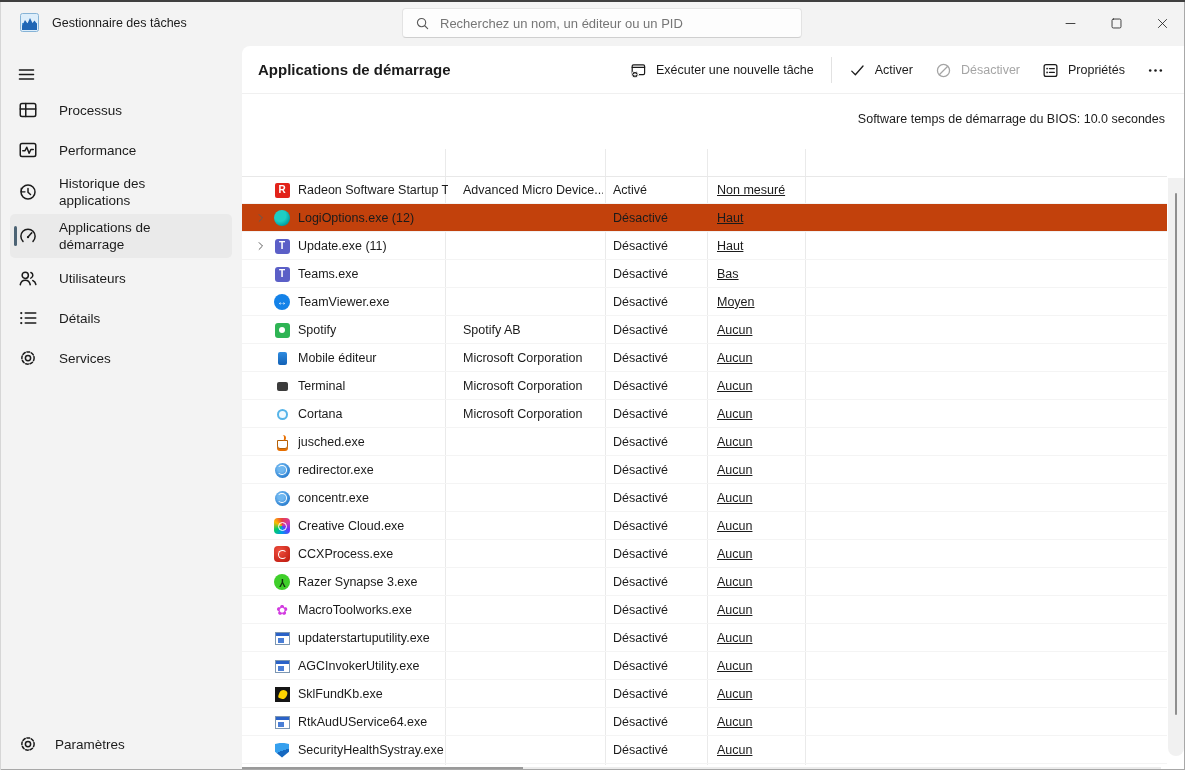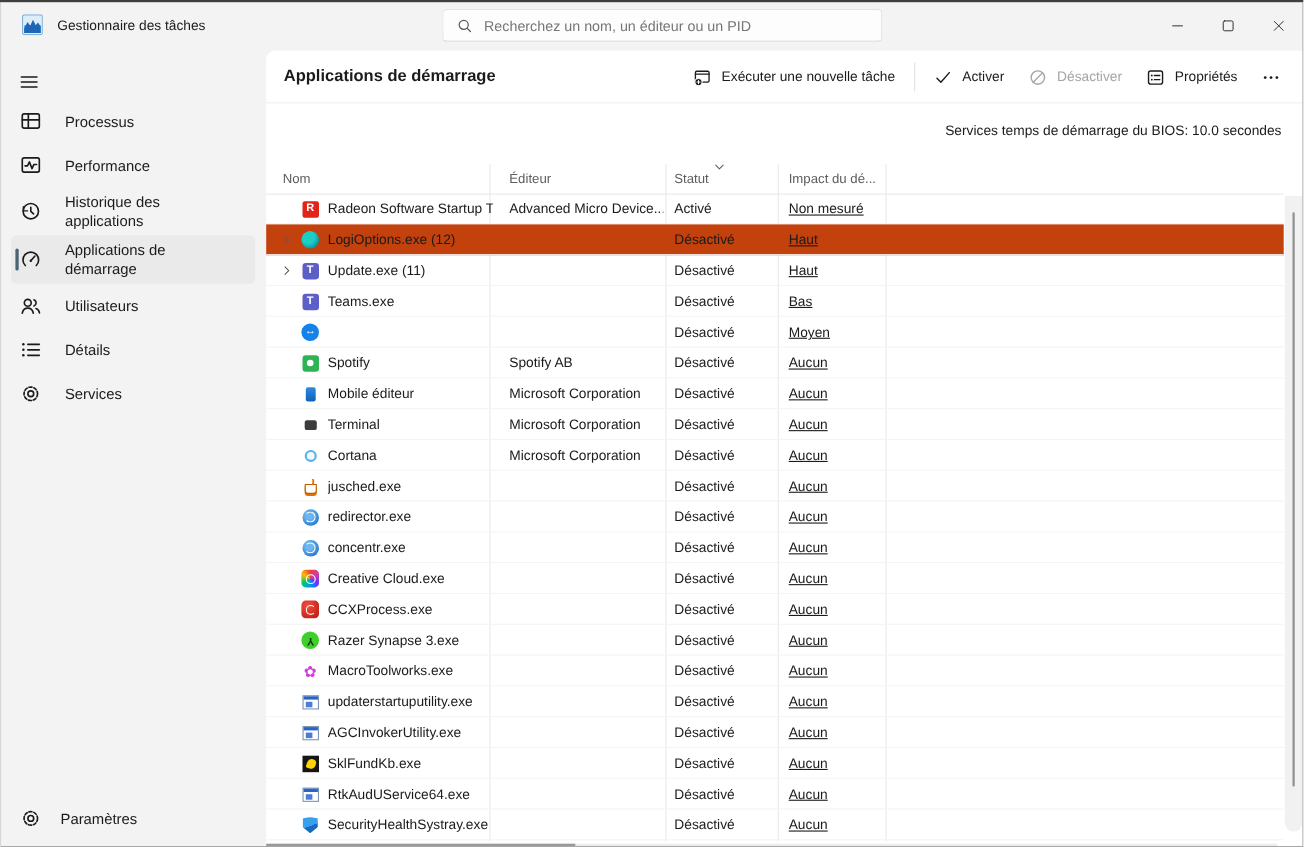--- a/index.html
+++ b/index.html
@@ -319,40 +319,29 @@
               <circle cx="3" cy="8" r="1.2" fill="currentColor" stroke="none"></circle>
               <circle cx="8" cy="8" r="1.2" fill="currentColor" stroke="none"></circle>
               <circle cx="13" cy="8" r="1.2" fill="currentColor" stroke="none"></circle>
             </svg>
           </span>
       </div>
     </div>
   </div>
 
   <div class="bios-line">
-    <span>Services temps de démarrage du BIOS:</span>
+    <span>Software temps de démarrage du BIOS:</span>
     <span>10.0 secondes</span>
   </div>
 
   <div class="col-sep" style="left:203px"></div>
   <div class="col-sep" style="left:363px"></div>
   <div class="col-sep" style="left:465px"></div>
   <div class="col-sep" style="left:563px"></div>
 
-  <div class="thead">
-    <span class="th" style="left:15px">Nom</span>
-    <span class="th" style="left:221px">Éditeur</span>
-    <span class="th" style="left:371px">Statut</span>
-    <span class="sort-chevron" style="left:406px">
-        <svg viewBox="0 0 16 16" width="100%" height="100%" fill="none" stroke="currentColor" stroke-width="1.3" stroke-linecap="round" stroke-linejoin="round">
-          <path d="m3.5 5.5 4.5 4.5 4.5-4.5"></path>
-        </svg>
-      </span>
-    <span class="th" style="left:475px">Impact du dé...</span>
-  </div>
   <div class="thead-border"></div>
 
   <div class="rows" id="rows">
       <div class="trow">
 
     <span class="iconbox">
           <i class="ic ic-radeon"></i>
         </span>
     <span class="cell cell-name">Radeon Software Startup T...</span>
     <span class="cell cell-pub">Advanced Micro Device...</span>
@@ -395,20 +384,21 @@
     <span class="cell cell-name">Teams.exe</span>
     <span class="cell cell-pub"></span>
     <span class="cell cell-status">Désactivé</span>
     <span class="cell cell-impact">Bas</span>
   </div>
       <div class="trow">
 
     <span class="iconbox">
           <i class="ic ic-teamviewer"></i>
         </span>
+    <span class="cell cell-name">TeamViewer.exe</span>
     <span class="cell cell-pub"></span>
     <span class="cell cell-status">Désactivé</span>
     <span class="cell cell-impact">Moyen</span>
   </div>
       <div class="trow">
 
     <span class="iconbox">
           <i class="ic ic-spotify"></i>
         </span>
     <span class="cell cell-name">Spotify</span>

